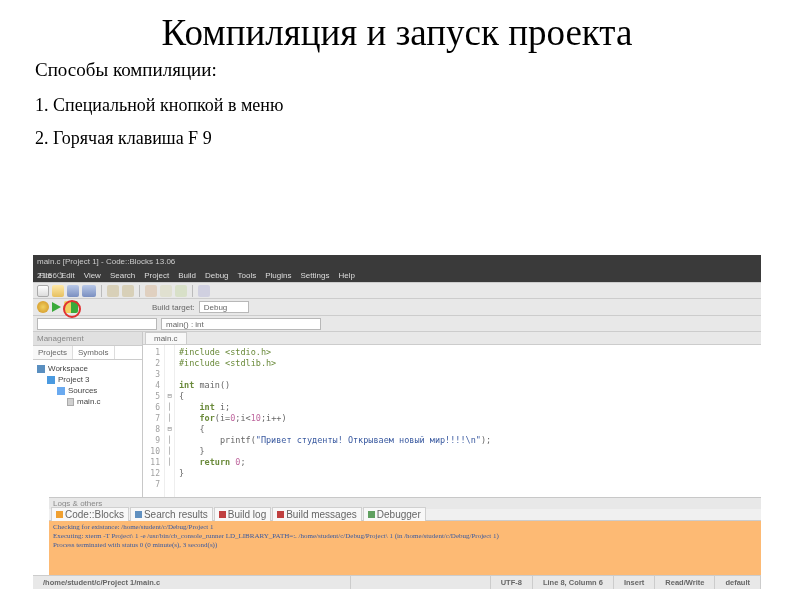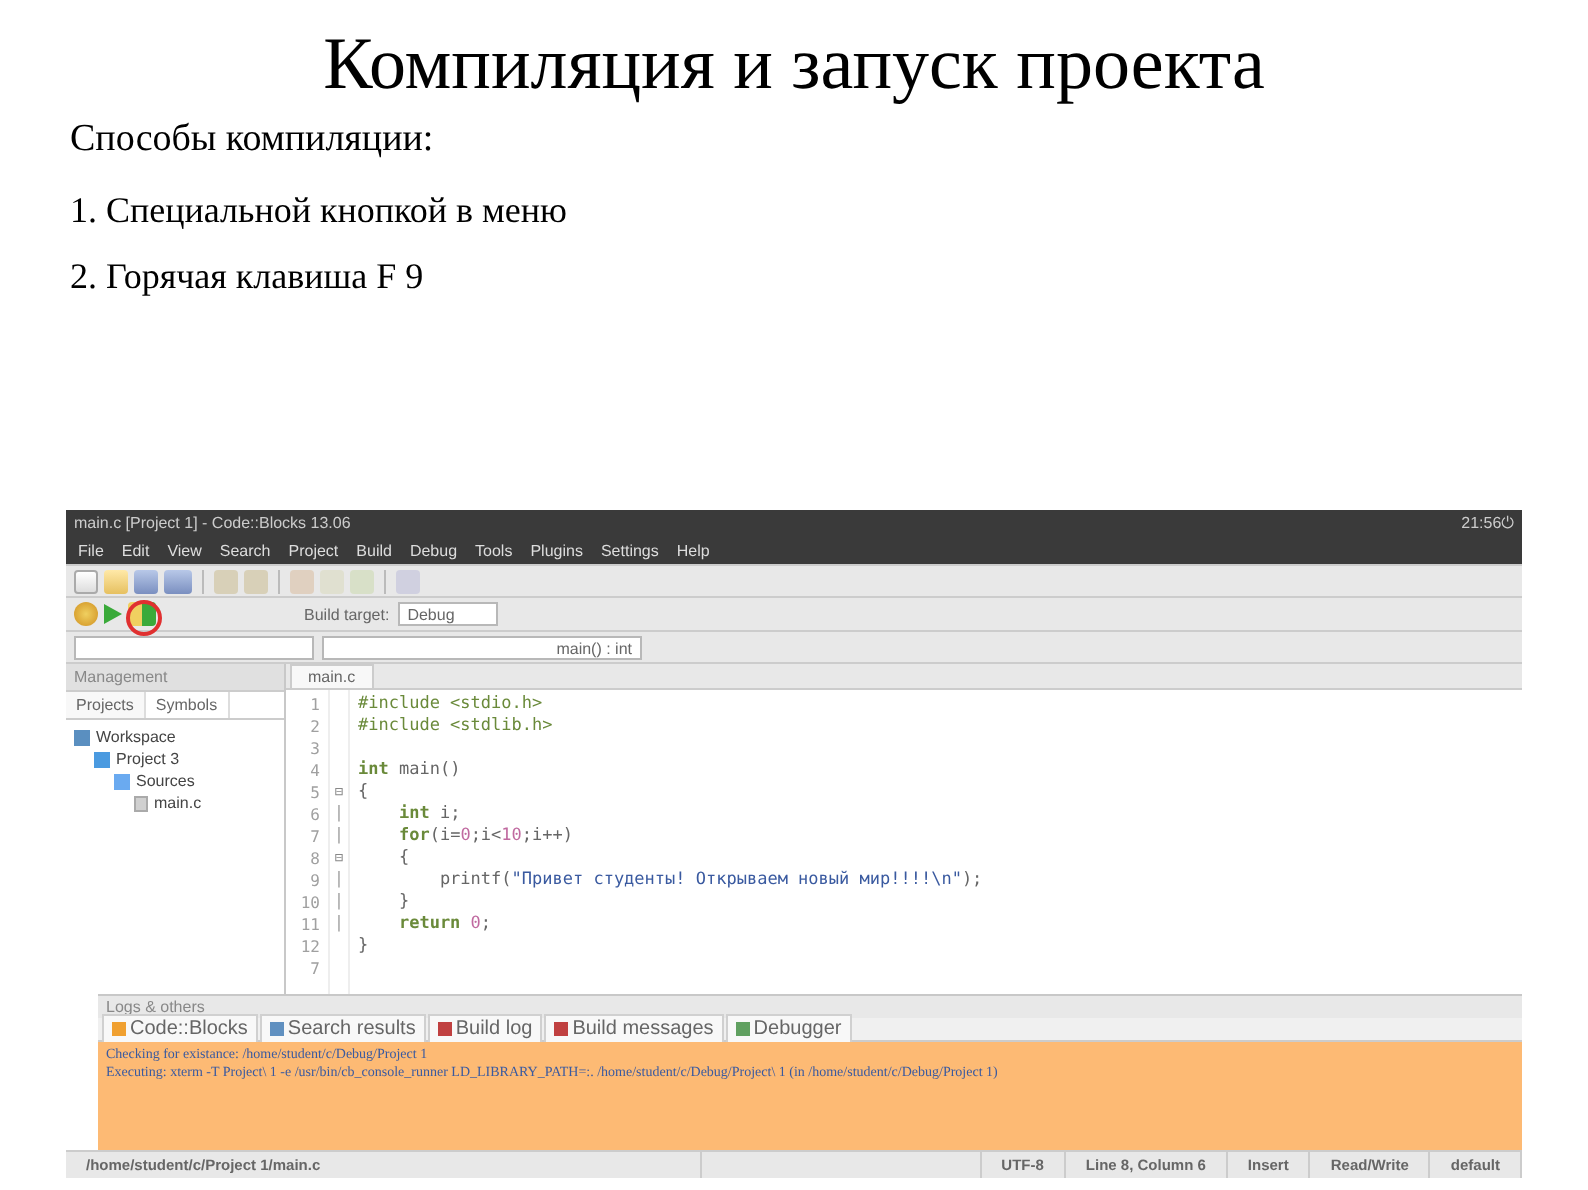--- a/index.html
+++ b/index.html
@@ -1,21 +1,21 @@
 <!DOCTYPE html>
 <html><head>
 <meta charset="utf-8">
 <style>
   * { box-sizing: border-box; margin: 0; padding: 0; }
   body { width: 794px; height: 595px; font-family: "Times New Roman", serif; background: #fff; position: relative; overflow: hidden; }
   .slide-title { font-size: 37px; text-align: center; padding: 12px 32px 4px; line-height: 1.15; }
   .subtitle { font-size: 19px; padding: 0 35px 8px; }
   .bullet { font-size: 18px; padding: 6px 35px; }
   .ide { position: absolute; left: 33px; right: 33px; top: 255px; bottom: 6px; font-family: Arial, sans-serif; font-size: 9px; color: #666; }
-  .titlebar { background: #3a3a3a; color: #ccc; height: 14px; line-height: 14px; padding: 0 4px; display: flex; justify-content: space-between; font-size: 8px; }
+  .titlebar { background: #3a3a3a; color: #ccc; height: 14px; line-height: 14px; padding: 0 4px; display: flex; justify-content: space-between; font-size: 8px; flex-direction: column; }
   .titlebar-right { display: flex; gap: 0; align-items: center; }
   .menubar { background: #3a3a3a; color: #ddd; height: 13px; display: flex; gap: 9px; padding: 0 6px; font-size: 8px; align-items: center; }
   .menubar span { cursor: default; }
   .toolbar { background: #e8e8e8; height: 17px; border-top: 1px solid #ccc; border-bottom: 1px solid #ccc; display: flex; align-items: center; padding: 0 4px; gap: 3px; }
   .toolbar .tico { width: 12px; height: 12px; border-radius: 2px; display: inline-block; }
   .tico.new { background: linear-gradient(#fff, #ddd); border: 1px solid #aaa; }
   .tico.open { background: linear-gradient(#ffe9a8, #e6c060); }
   .tico.save { background: linear-gradient(#b8c8e8, #7a8fc0); }
   .tico.saveall { background: linear-gradient(#b8c8e8, #7a8fc0); width: 14px; }
   .tico.undo { background: #d8d0b8; }
@@ -27,21 +27,21 @@
   .toolbar .sep { width: 1px; height: 12px; background: #bbb; margin: 0 2px; }
   .toolbar2 { background: #e8e8e8; height: 17px; border-bottom: 1px solid #ccc; display: flex; align-items: center; padding: 0 4px; gap: 4px; position: relative; }
   .run-icons { display: flex; gap: 3px; align-items: center; position: relative; }
   .gear { width: 12px; height: 12px; background: radial-gradient(#f0d060, #d09020); border-radius: 50%; }
   .play { width: 0; height: 0; border-left: 9px solid #3aaa3a; border-top: 5px solid transparent; border-bottom: 5px solid transparent; }
   .gearplay { width: 14px; height: 12px; background: linear-gradient(90deg, #f0d060 50%, #3aaa3a 50%); border-radius: 2px; }
   .red-circle { position: absolute; left: 26px; top: -1px; width: 18px; height: 18px; border: 2px solid #e03030; border-radius: 50%; pointer-events: none; }
   .build-target { font-size: 8px; color: #666; margin-left: 30px; padding-left: 40px; }
   .target-box { border: 1px solid #b8b8b8; background: #fff; padding: 0 4px; height: 12px; line-height: 12px; font-size: 8px; min-width: 50px; display: inline-block; }
   .toolbar3 { background: #e8e8e8; height: 16px; border-bottom: 1px solid #ccc; display: flex; align-items: center; padding: 0 4px; gap: 4px; }
-  .scope-box { border: 1px solid #b8b8b8; background: #fff; height: 12px; line-height: 12px; font-size: 8px; padding: 0 4px; min-width: 120px; display: inline-block; text-align: right; }
+  .scope-box { border: 1px solid #b8b8b8; background: #fff; height: 12px; line-height: 12px; font-size: 8px; padding: 0 4px; min-width: 120px; display: inline-block; }
   .workspace { display: flex; height: 165px; }
   .left-panel { width: 110px; background: #e8e8e8; border-right: 1px solid #c8c8c8; display: flex; flex-direction: column; }
   .panel-title { font-size: 8px; color: #888; padding: 2px 4px; background: #e0e0e0; border-bottom: 1px solid #ccc; }
   .panel-tabs { display: flex; font-size: 8px; border-bottom: 1px solid #ccc; background: #fff; }
   .panel-tabs div { padding: 2px 5px; border-right: 1px solid #ddd; }
   .panel-tabs div.active { background: #f8f8f8; }
   .tree { background: #fff; flex: 1; font-size: 8px; padding: 3px 2px; color: #444; }
   .tree-item { padding: 1px 0 1px 2px; display: flex; align-items: flex-end; gap: 3px; }
   .tree-icon { width: 8px; height: 8px; display: inline-block; }
   .ws-icon { background: #5a8fc0; }
@@ -227,20 +227,21 @@
           <span>Build messages</span>
         </div>
       <div>
           <span class="ltico" style="background:#60a060"></span>
           <span>Debugger</span>
         </div>
     </div>
     <div class="log-body">
       <div>Checking for existance: /home/student/c/Debug/Project 1</div>
       <div>Executing: xterm -T Project\ 1 -e /usr/bin/cb_console_runner LD_LIBRARY_PATH=:. /home/student/c/Debug/Project\ 1  (in /home/student/c/Debug/Project 1)</div>
+      <div>Process terminated with status 0 (0 minute(s), 3 second(s))</div>
     </div>
   </div>
   <div class="statusbar">
     <div class="status-cell path">/home/student/c/Project 1/main.c</div>
     <div class="status-cell blank"></div>
     <div class="status-cell">UTF-8</div>
     <div class="status-cell">Line 8, Column 6</div>
     <div class="status-cell">Insert</div>
     <div class="status-cell">Read/Write</div>
     <div class="status-cell">default</div>

